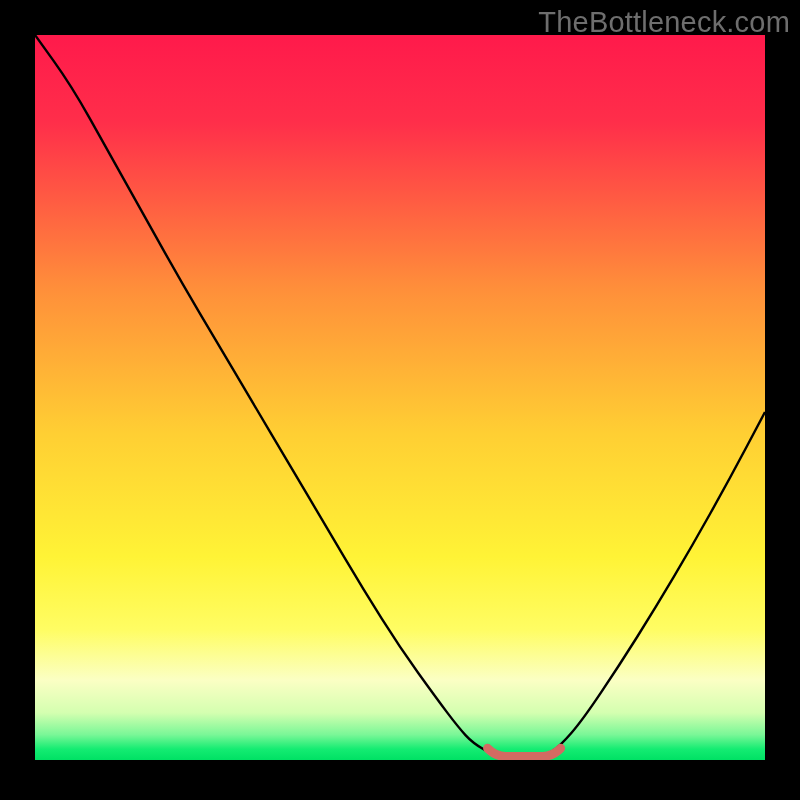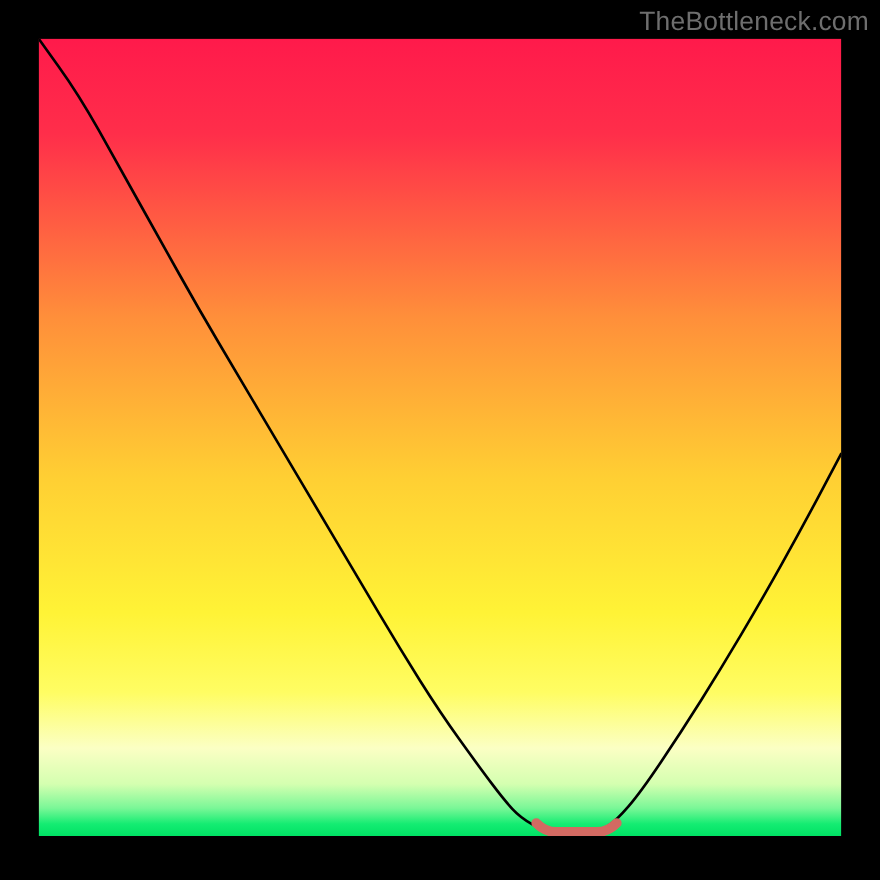--- a/index.html
+++ b/index.html
@@ -25,21 +25,21 @@
     top: 35px;
     width: 730px;
     height: 725px;
     overflow: hidden;
   }
   .attribution {
     position: absolute;
     top: 6px;
     right: 10px;
     color: #6e6e6e;
-    font-size: 24px;
+    font-size: 29px;
     font-weight: 400;
     letter-spacing: 0.2px;
   }
   svg {
     display: block;
   }
 </style>
 </head>
 <body>
 

